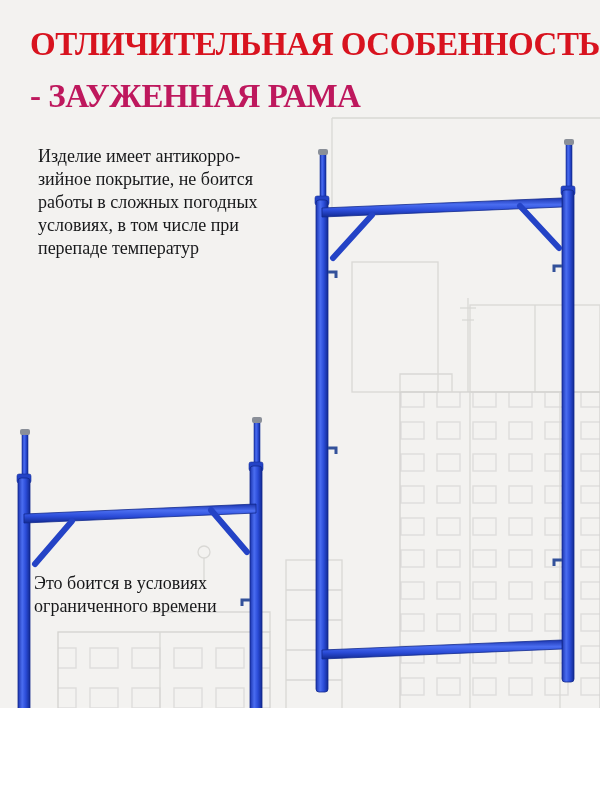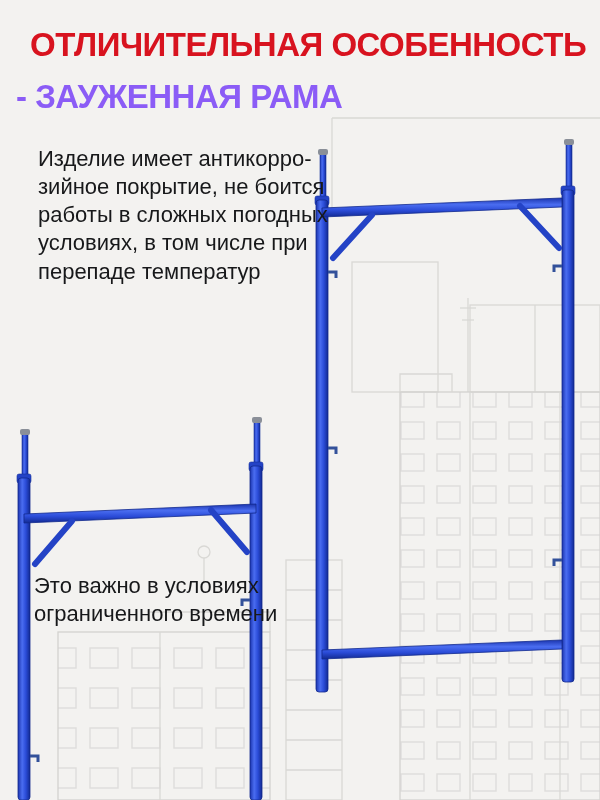--- a/index.html
+++ b/index.html
@@ -1,35 +1,35 @@
 <!DOCTYPE html>
 <html><head>
 <meta charset="utf-8">
 <style>
   * { margin:0; padding:0; box-sizing:border-box; }
   html,body { background:#ffffff; }
   .canvas {
-    position:relative; width:600px; height:800px; overflow:hidden;
+    position:relative; width:600px; height:708px; overflow:hidden;
     background:#f3f2f0;
-    font-family:Liberation Sans, sans-serif;
+    font-family:Liberation Serif, serif;
   }
   .bg { position:absolute; left:0; top:0; }
   .title {
     position:absolute; left:30px; top:26px; z-index:2;
     font-size:33px; font-weight:800; letter-spacing:-0.5px;
     color:#d8131f; white-space:nowrap;
   }
   .subtitle {
-    position:absolute; left:16px; top:78px; z-index:2;
+    position:absolute; left:30px; top:78px; z-index:2;
     font-size:33px; font-weight:800; letter-spacing:-0.5px;
-    color:#8b5cf6; white-space:nowrap;
+    color:#be185d; white-space:nowrap;
   }
   .feature {
     position:absolute; z-index:2;
-    font-size:22px; line-height:1.28; color:#17181a;
+    font-size:18px; line-height:1.28; color:#17181a;
     white-space:pre-line; font-weight:400;
   }
   .f1 { left:38px; top:145px; }
   .f2 { left:38px; top:315px; }
   .f3 { left:34px; top:572px; }
 </style>
 </head>
 <body>
 
 <div class="canvas">
@@ -119,16 +119,16 @@
   </svg>
 
   <h1 class="title">ОТЛИЧИТЕЛЬНАЯ ОСОБЕННОСТЬ</h1>
   <h2 class="subtitle">- ЗАУЖЕННАЯ РАМА</h2>
 
   <p class="feature f1">Изделие имеет антикорро-
 зийное покрытие, не боится
 работы в сложных погодных
 условиях, в том числе при
 перепаде температур</p>
-  <p class="feature f3">Это важно в условиях
+  <p class="feature f3">Это боится в условиях
 ограниченного времени</p>
 
 </div>
 
 </body></html>

